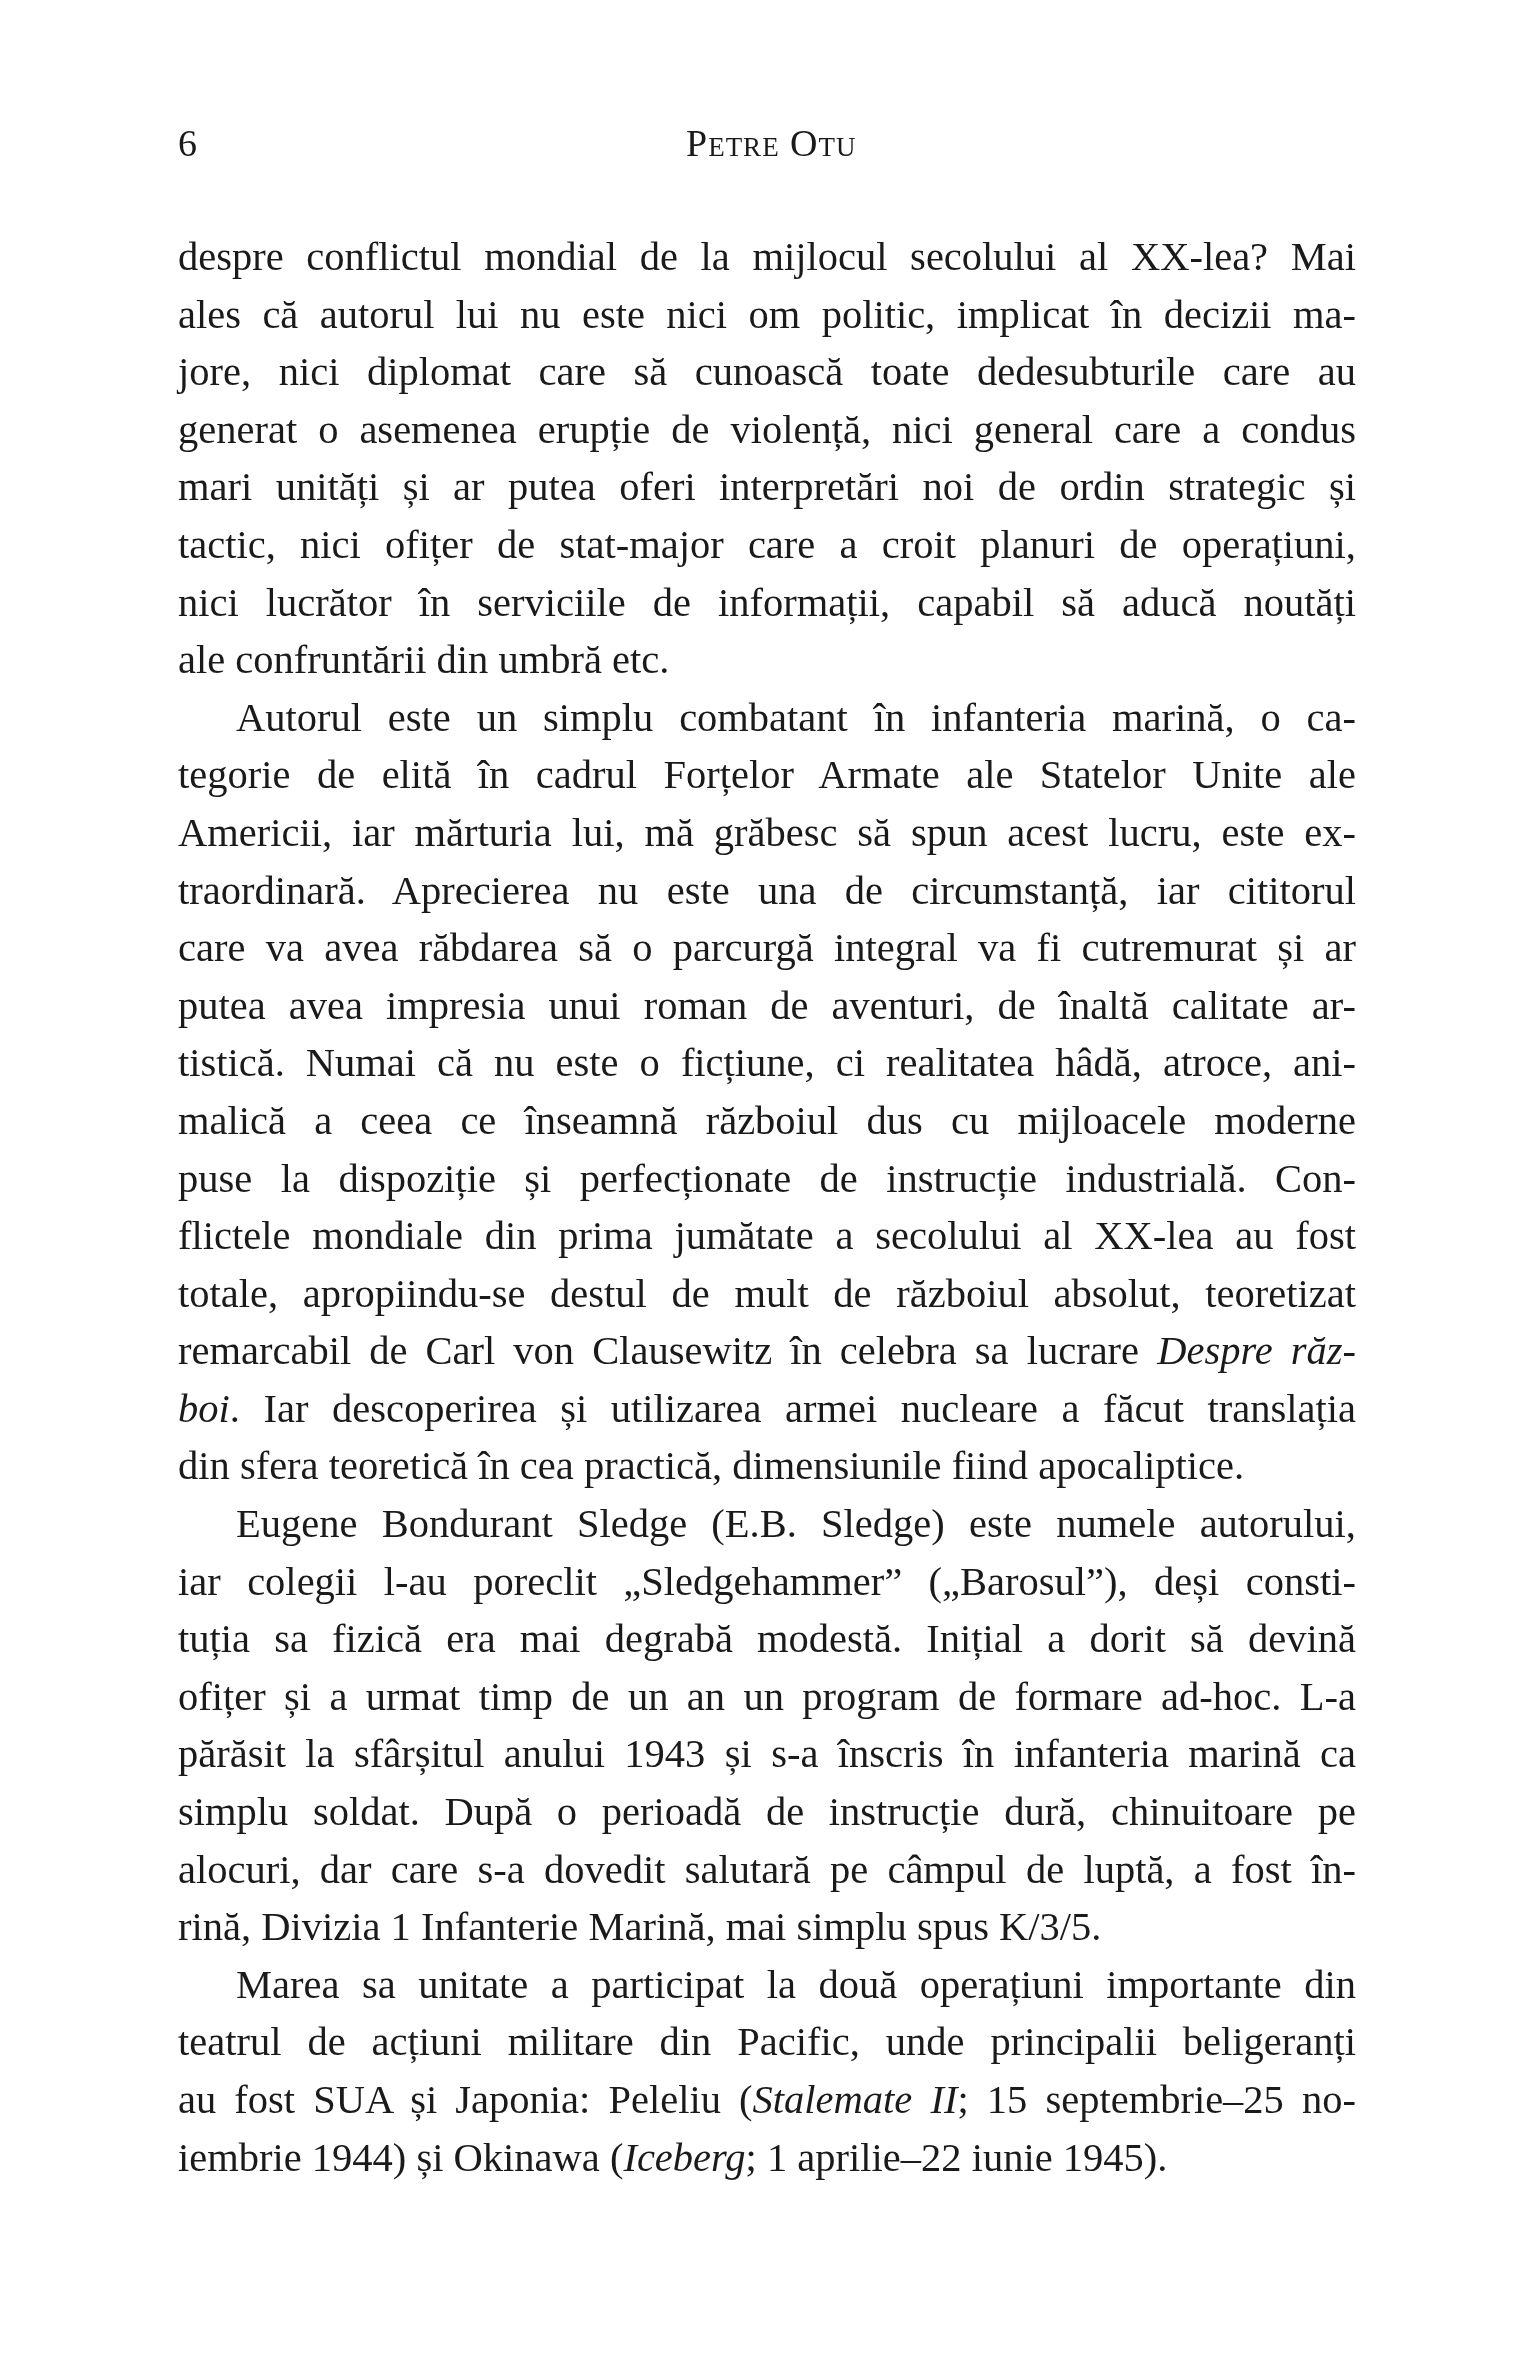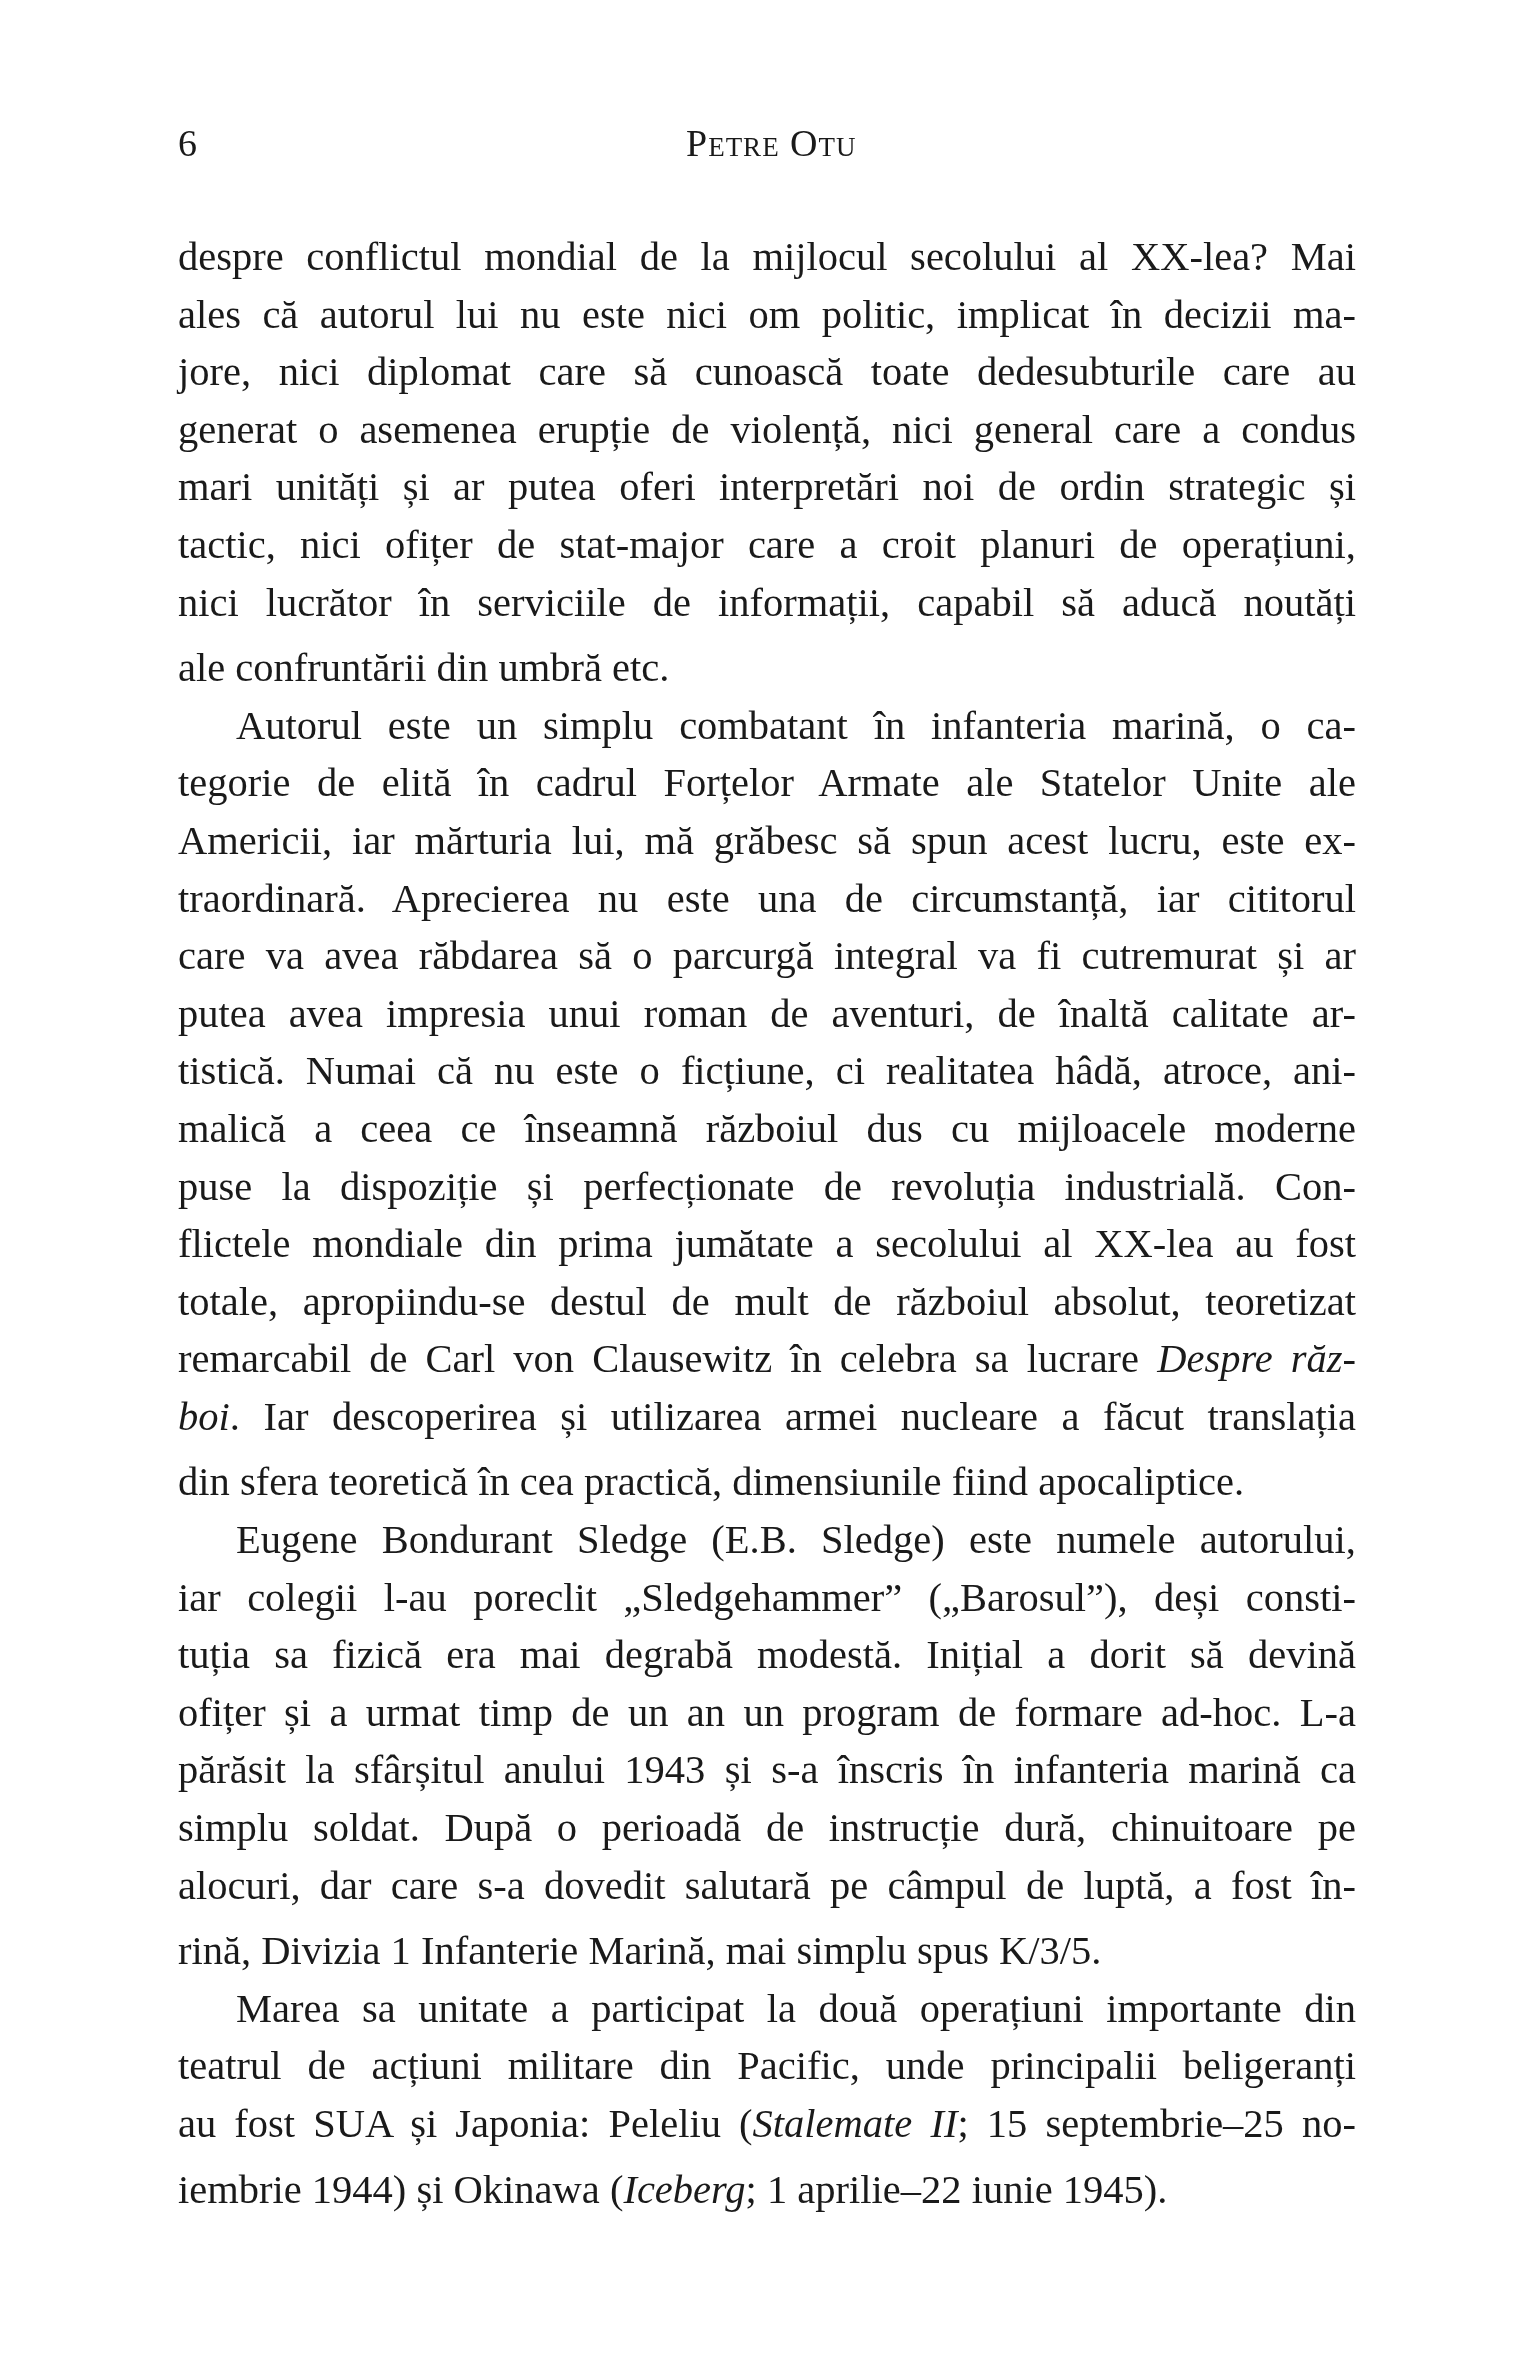--- a/index.html
+++ b/index.html
@@ -54,21 +54,20 @@
       display: block;
       height: 57.6px;
       line-height: 57.6px;
       white-space: nowrap;
       text-align: justify;
       text-align-last: justify;
       overflow: visible;
     }
     .line.last {
       text-align-last: left;
-      margin-top: 8px;
     }
     .line.indent {
       padding-left: 58px;
     }
     em { font-style: italic; }
   </style>
 </head>
 <body>
 
 <div class="page">
@@ -89,21 +88,21 @@
       </div>
       <div>
         <div class="line indent"><span>Autorul este un simplu combatant în infanteria marină, o ca-</span></div>
         <div class="line"><span>tegorie de elită în cadrul Forțelor Armate ale Statelor Unite ale</span></div>
         <div class="line"><span>Americii, iar mărturia lui, mă grăbesc să spun acest lucru, este ex-</span></div>
         <div class="line"><span>traordinară. Aprecierea nu este una de circumstanță, iar cititorul</span></div>
         <div class="line"><span>care va avea răbdarea să o parcurgă integral va fi cutremurat și ar</span></div>
         <div class="line"><span>putea avea impresia unui roman de aventuri, de înaltă calitate ar-</span></div>
         <div class="line"><span>tistică. Numai că nu este o ficțiune, ci realitatea hâdă, atroce, ani-</span></div>
         <div class="line"><span>malică a ceea ce înseamnă războiul dus cu mijloacele moderne</span></div>
-        <div class="line"><span>puse la dispoziție și perfecționate de revoluția industrială. Con-</span></div>
+        <div class="line"><span>puse la dispoziție și perfecționate de instrucție industrială. Con-</span></div>
         <div class="line"><span>flictele mondiale din prima jumătate a secolului al XX-lea au fost</span></div>
         <div class="line"><span>totale, apropiindu-se destul de mult de războiul absolut, teoretizat</span></div>
         <div class="line"><span>remarcabil de Carl von Clausewitz în celebra sa lucrare </span><em>Despre răz-</em></div>
         <div class="line"><em>boi</em><span>. Iar descoperirea și utilizarea armei nucleare a făcut translația</span></div>
         <div class="line last"><span>din sfera teoretică în cea practică, dimensiunile fiind apocaliptice.</span></div>
       </div>
       <div>
         <div class="line indent"><span>Eugene Bondurant Sledge (E.B. Sledge) este numele autorului,</span></div>
         <div class="line"><span>iar colegii l-au poreclit „Sledgehammer” („Barosul”), deși consti-</span></div>
         <div class="line"><span>tuția sa fizică era mai degrabă modestă. Inițial a dorit să devină</span></div>

